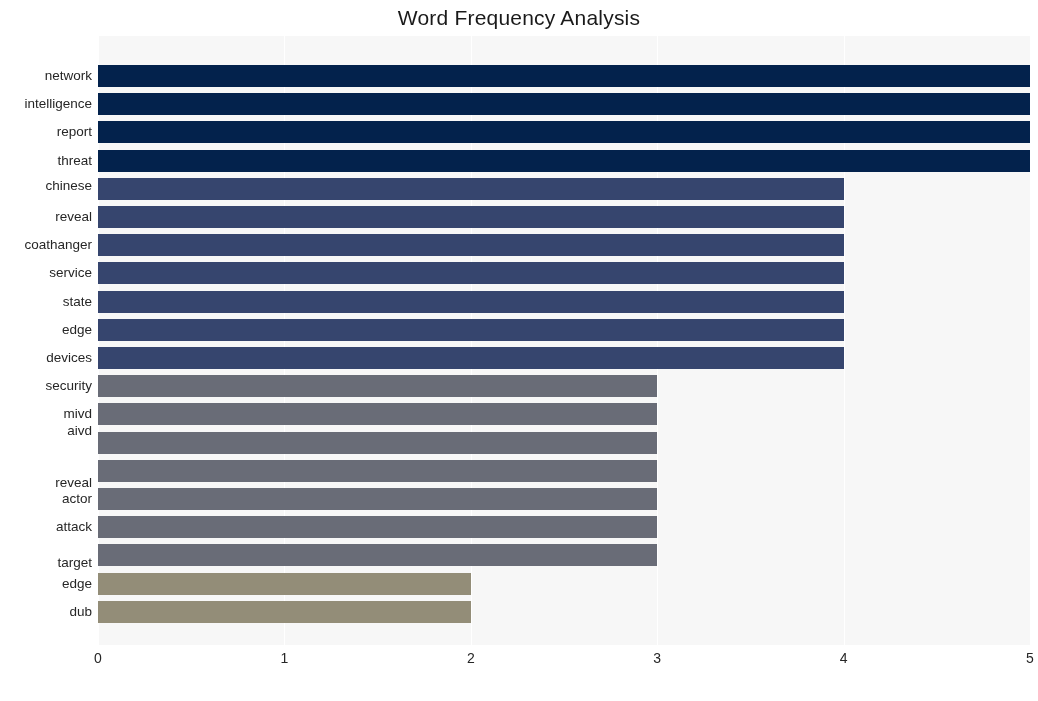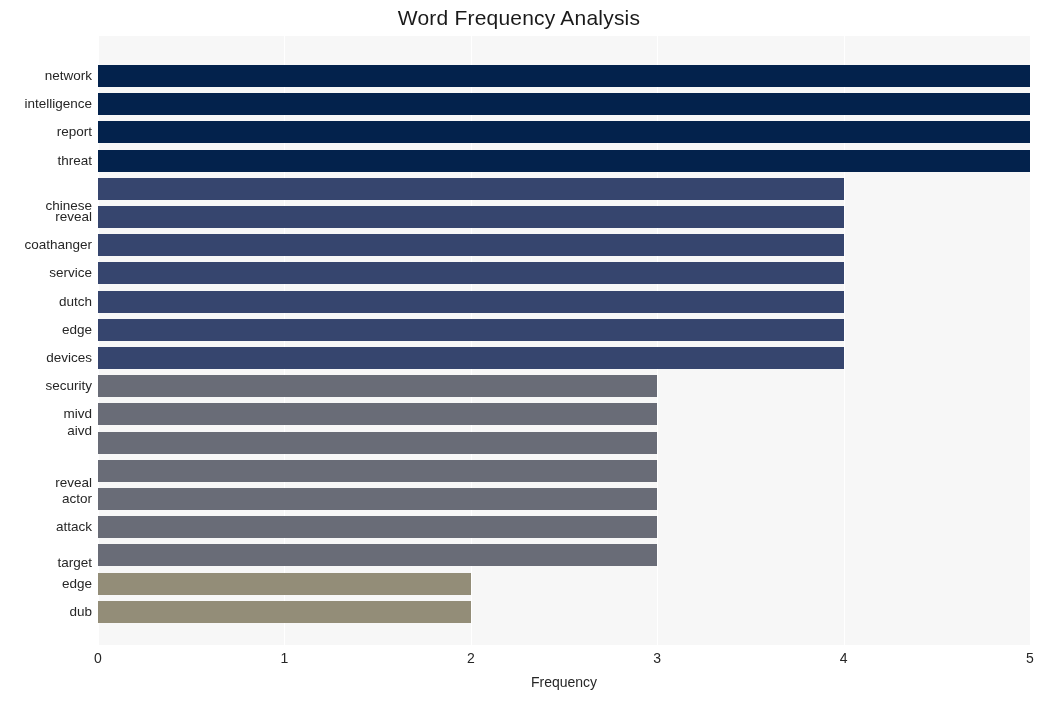--- a/index.html
+++ b/index.html
@@ -190,41 +190,40 @@
           <div class="bar" style="background: rgb(147, 141, 120);"></div>
         </div>
       </div>
   </div>
 
   <div class="ylabels">
       <div class="ylabel" style="top: 33px;">network</div>
       <div class="ylabel" style="top: 61.2px;">intelligence</div>
       <div class="ylabel" style="top: 89.4px;">report</div>
       <div class="ylabel" style="top: 117.6px;">threat</div>
-      <div class="ylabel" style="top: 163px; text-align: right;">chinese</div>
+      <div class="ylabel" style="top: 143px; text-align: right;">chinese</div>
       <div class="ylabel" style="top: 174px;">reveal</div>
       <div class="ylabel" style="top: 202.2px;">coathanger</div>
       <div class="ylabel" style="top: 230.4px;">service</div>
-      <div class="ylabel" style="top: 258.6px;">dutch</div>
+      <div class="ylabel" style="top: 258.6px;">state</div>
       <div class="ylabel" style="top: 286.8px;">edge</div>
       <div class="ylabel" style="top: 315px;">devices</div>
       <div class="ylabel" style="top: 343.2px;">security</div>
       <div class="ylabel" style="top: 371.4px;">mivd</div>
       <div class="ylabel" style="top: 388px;">aivd</div>
       <div class="ylabel" style="top: 440px;">reveal</div>
       <div class="ylabel" style="top: 456px;">actor</div>
       <div class="ylabel" style="top: 484.2px;">attack</div>
       <div class="ylabel" style="top: 520px; padding-left: 12px;">target</div>
       <div class="ylabel" style="top: 540.6px;">edge</div>
       <div class="ylabel" style="top: 568.8px;">dub</div>
     </div>
 
   <div class="xticks-container"></div>
 
-  <div class="xaxis-label">Frequency</div>
 
 <div class="xtick" style="left: 98px;">0</div>
     <div class="xtick" style="left: 284.4px;">1</div>
     <div class="xtick" style="left: 470.8px;">2</div>
     <div class="xtick" style="left: 657.2px;">3</div>
     <div class="xtick" style="left: 843.6px;">4</div>
     <div class="xtick" style="left: 1030px;">5</div>
   </div>
 
 </body></html>

